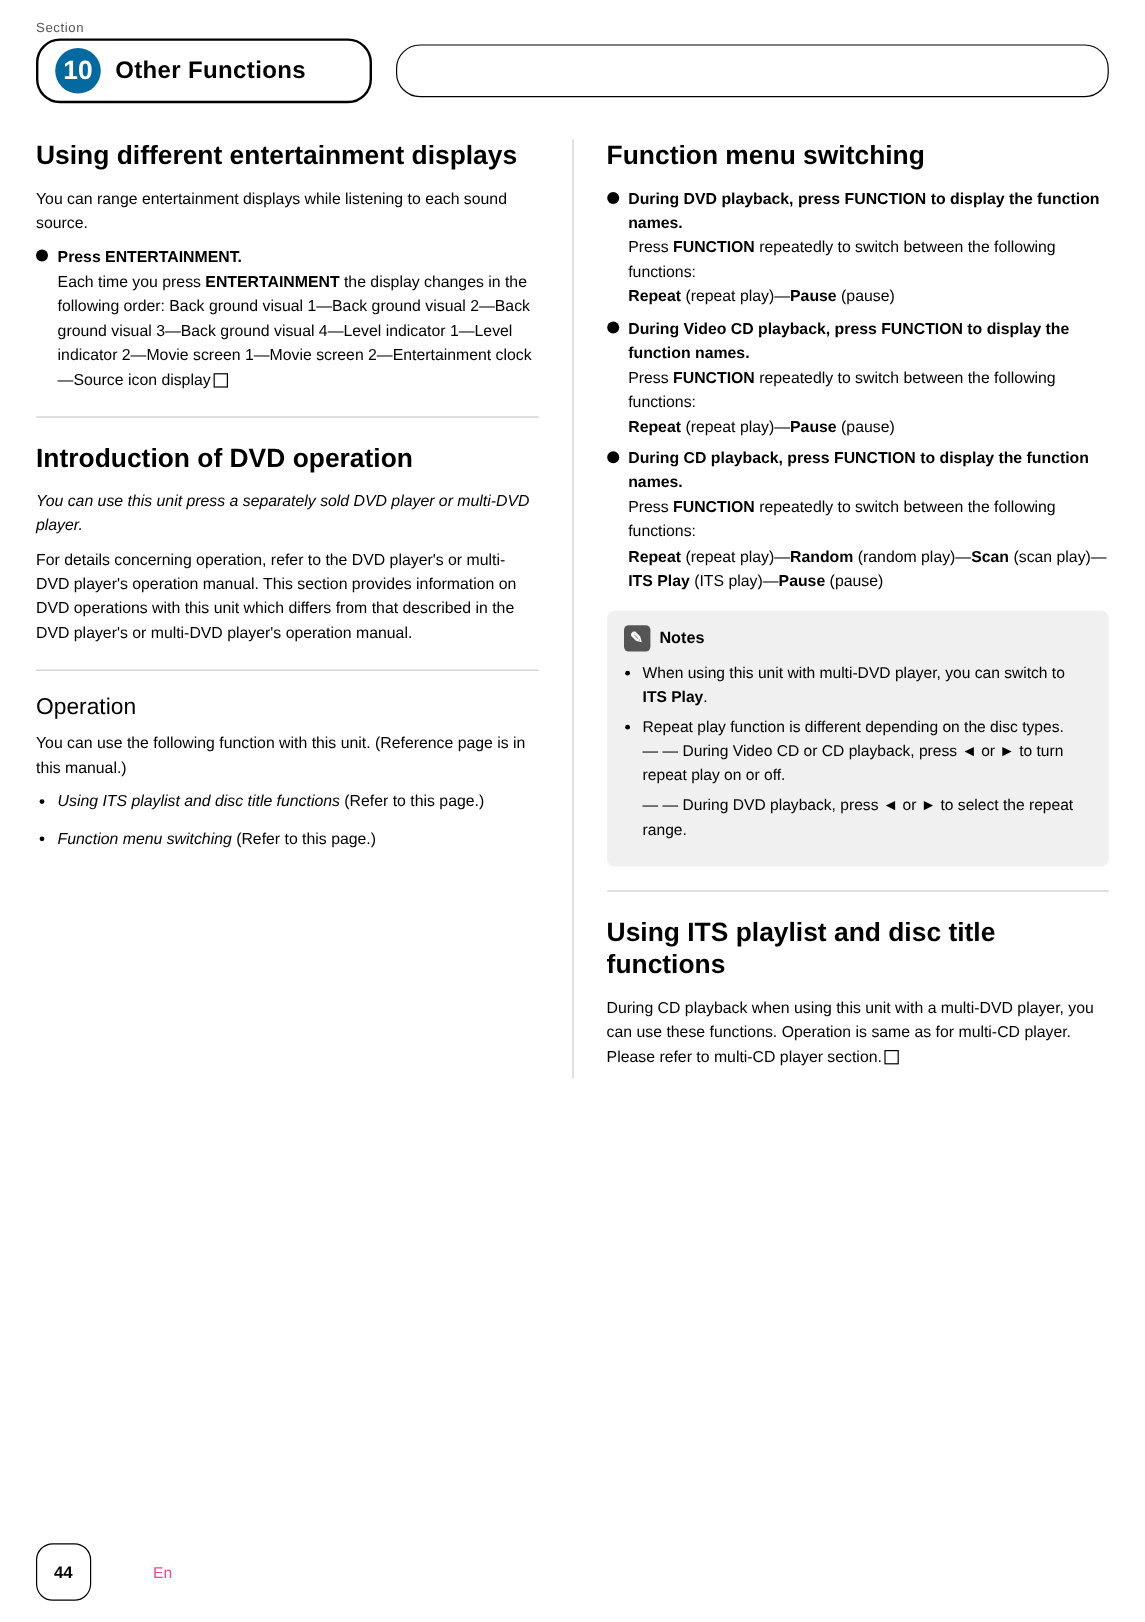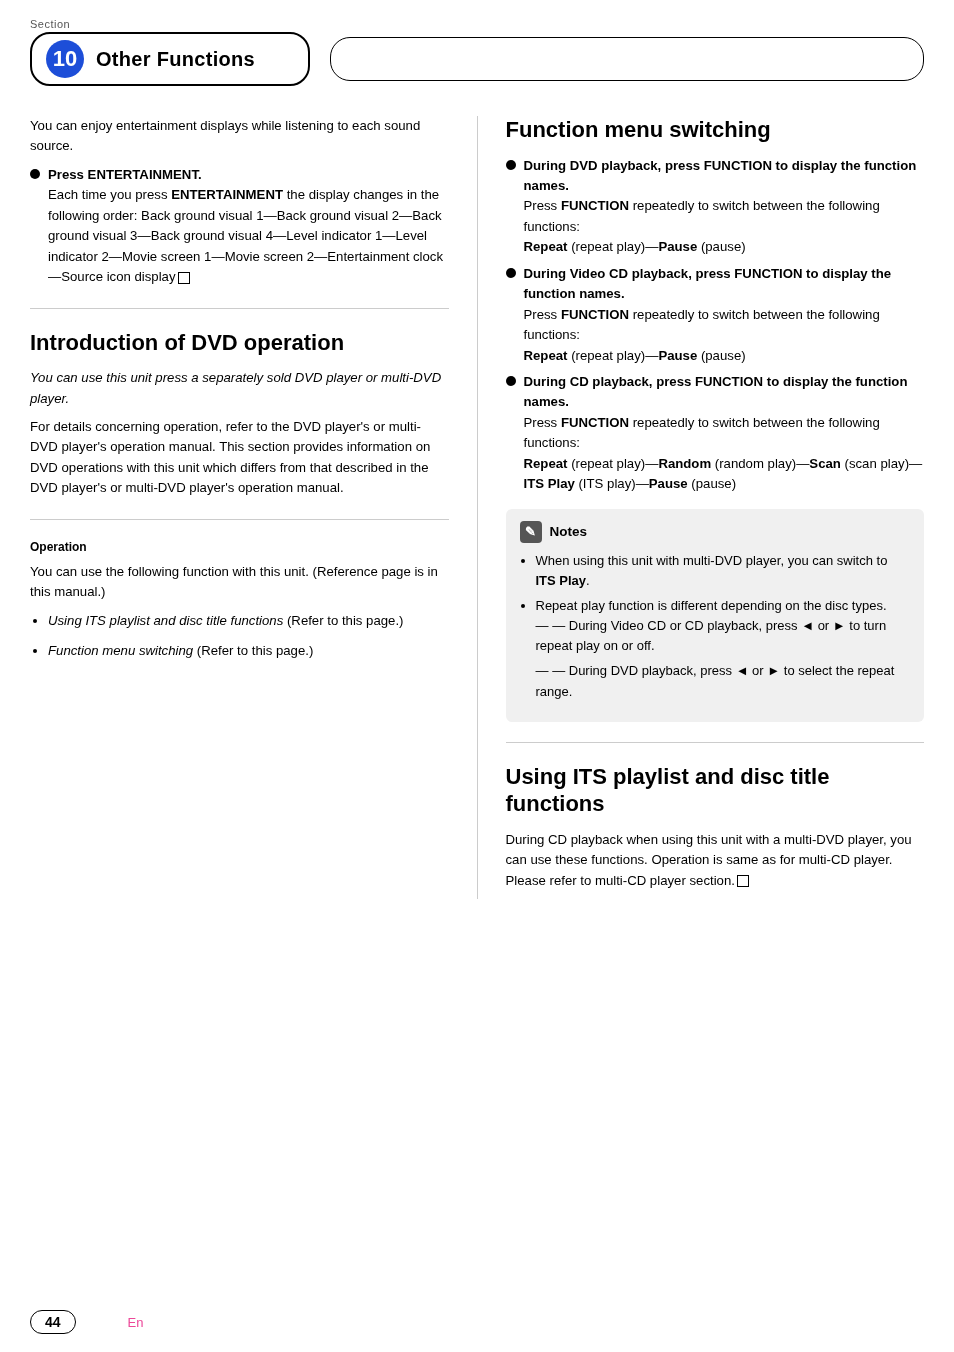--- a/index.html
+++ b/index.html
@@ -48,21 +48,21 @@
       display: flex;
       align-items: center;
       border: 2px solid #000;
       border-radius: 20px;
       padding: 6px 22px 6px 14px;
       gap: 12px;
       min-width: 280px;
     }
 
     .section-number {
-      background: #1d4ed8;
+      background: #0369a1;
       color: #fff;
       font-size: 22px;
       font-weight: bold;
       border-radius: 50%;
       width: 38px;
       height: 38px;
       display: flex;
       align-items: center;
       justify-content: center;
       flex-shrink: 0;
@@ -101,22 +101,22 @@
     }
 
     h2 {
       font-size: 22px;
       font-weight: bold;
       line-height: 1.25;
       margin-bottom: 12px;
     }
 
     h3 {
-      font-size: 12px;
-      font-weight: bold;
+      font-size: 19px;
+      font-weight: normal;
       margin-bottom: 8px;
     }
 
     p {
       font-size: 13.2px;
       line-height: 1.55;
       margin-bottom: 8px;
     }
 
     .bullet-point {
@@ -242,21 +242,21 @@
       bottom: 18px;
       left: 30px;
       display: flex;
       align-items: center;
       gap: 8px;
     }
 
     .page-number-badge {
       border: 1.5px solid #000;
       border-radius: 14px;
-      padding: 3px 14px;
+      padding: 15px 14px;
       font-size: 14px;
       font-weight: bold;
     }
 
     .footer-lang {
       font-size: 13px;
       color: #ec4899;
       margin-left: 44px;
     }
   </style>
@@ -273,21 +273,22 @@
         <span class="section-title">Other Functions</span>
       </div>
     </div>
     <div class="header-blank-box"></div>
   </div>
 
   <div class="content">
 
     <div class="left-col">
 
-      <p>You can enjoy entertainment displays while listening to each sound source.</p>
+      <h2>Using different entertainment displays</h2>
+      <p>You can range entertainment displays while listening to each sound source.</p>
 
       <div class="bullet-point">
         <div class="bullet-dot"></div>
         <div class="bullet-text">
           <span class="bold">Press ENTERTAINMENT.</span><br>
           <span>Each time you press <span class="bold">ENTERTAINMENT</span> the display changes in the following order: Back ground visual 1—Back ground visual 2—Back ground visual 3—Back ground visual 4—Level indicator 1—Level indicator 2—Movie screen 1—Movie screen 2—Entertainment clock—Source icon display<span class="inline-icon"></span></span>
         </div>
       </div>
 
       <div class="section-divider"></div>

